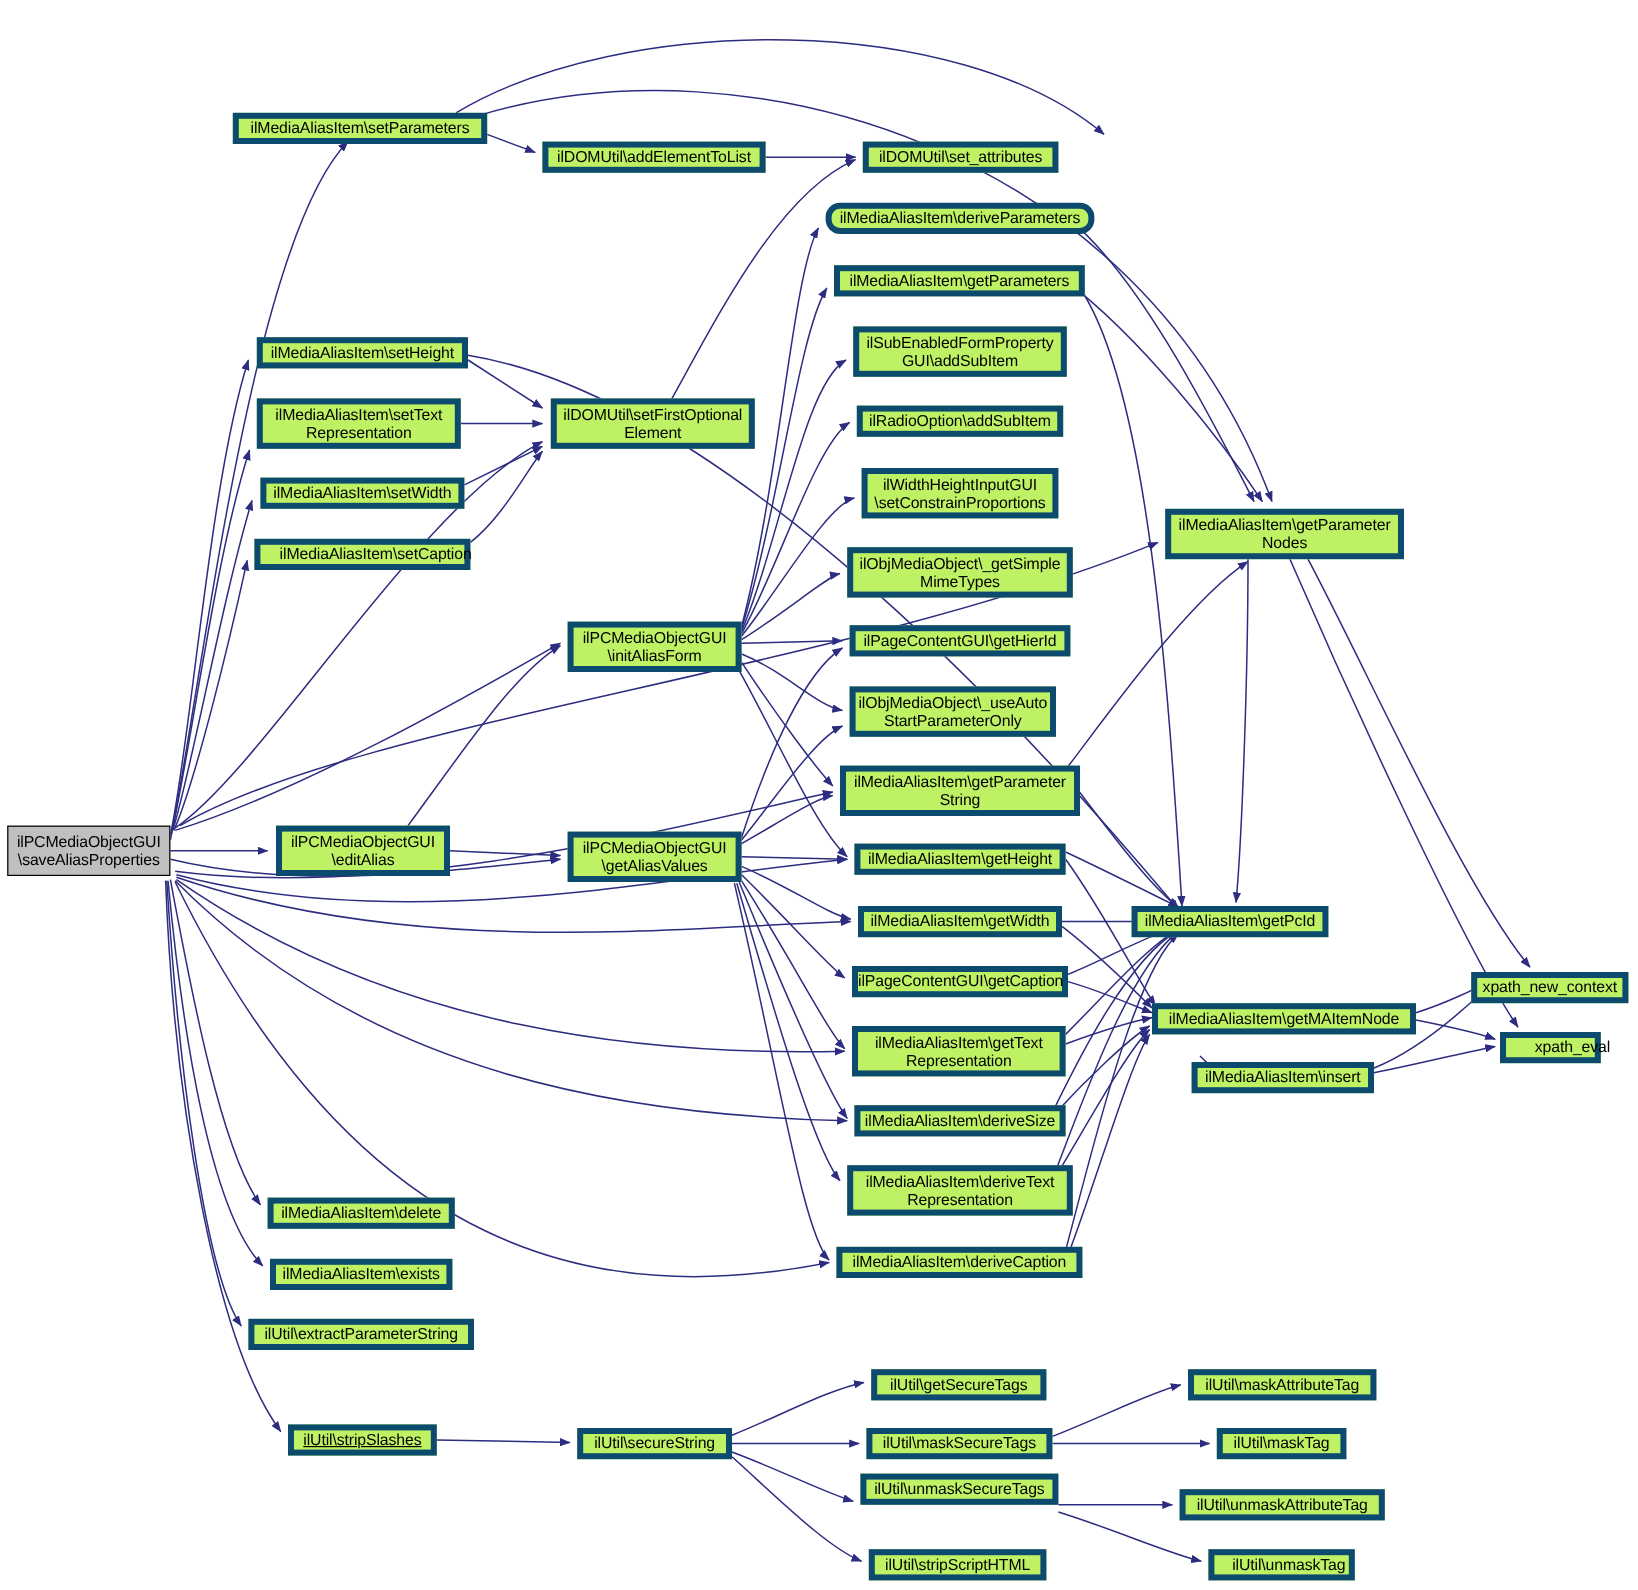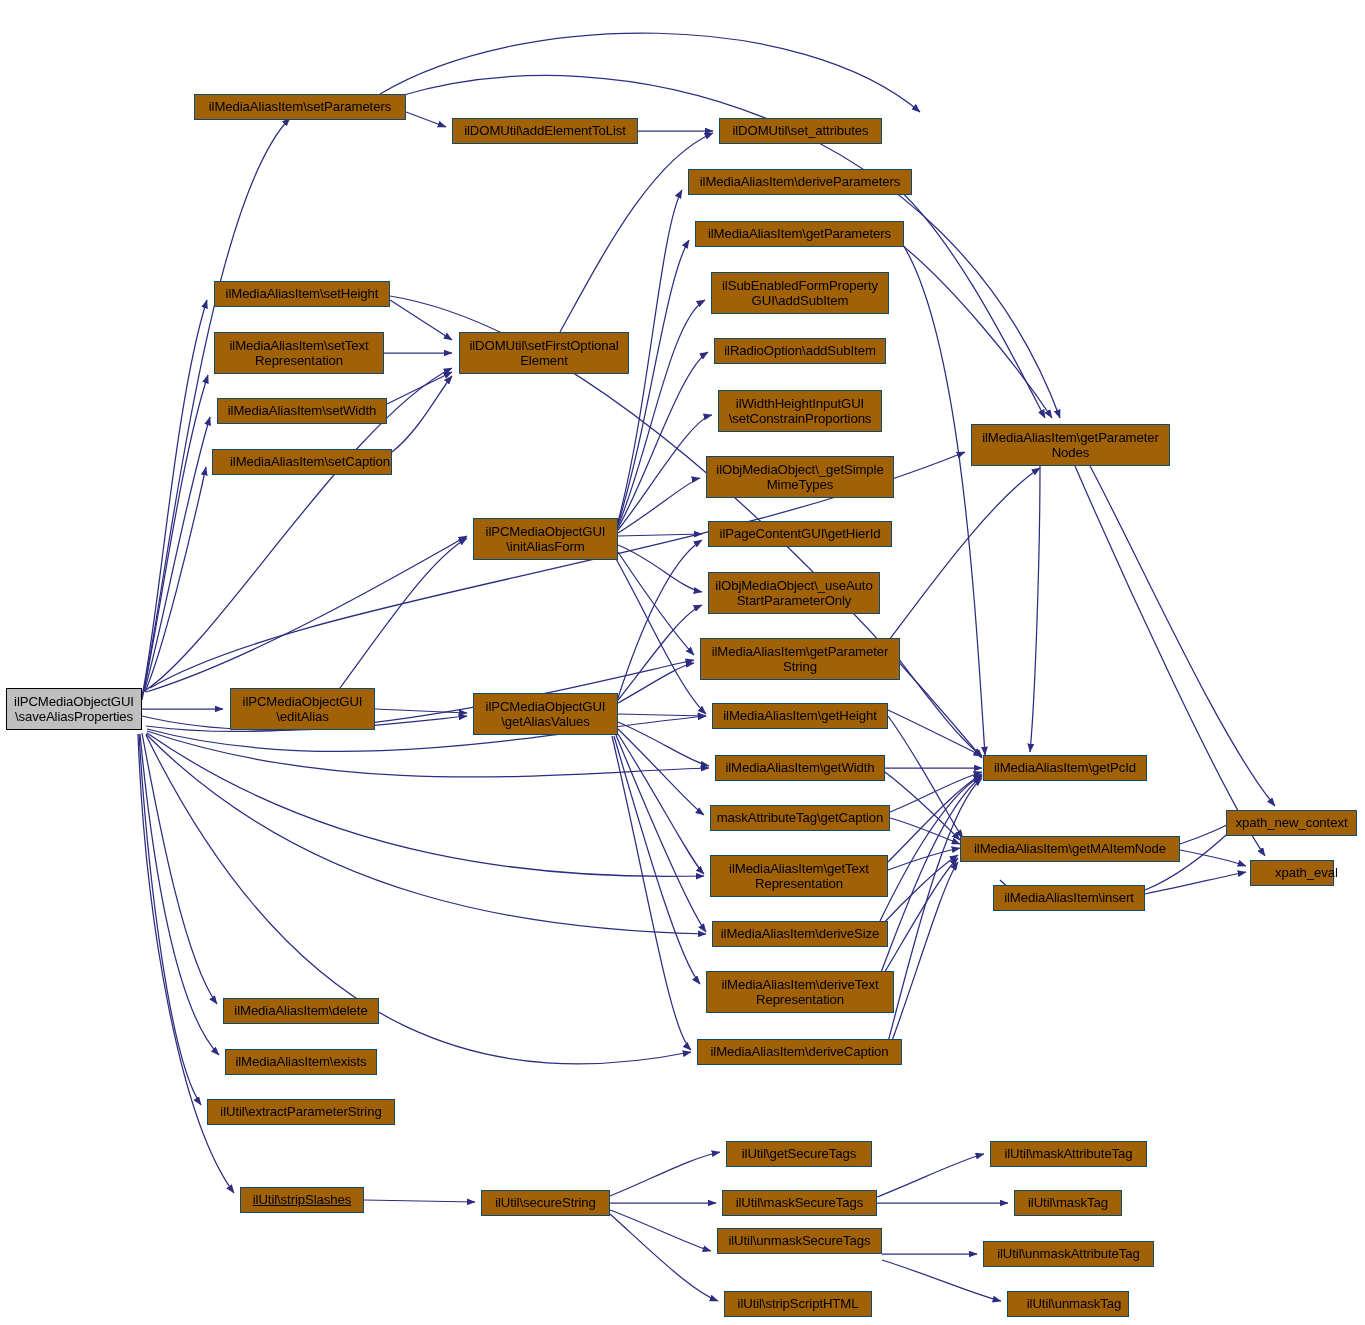--- a/index.html
+++ b/index.html
@@ -8,22 +8,22 @@
     width:1365px;
     height:1325px;
     background:#ffffff;
     font-family:"Liberation Sans", sans-serif;
     overflow:hidden;
   }
   #edges{position:absolute;left:0;top:0;width:1365px;height:1325px;}
   .node{
     position:absolute;
     box-sizing:border-box;
-    border:1px solid #0c4a6e;
-    background:#a16207;
+    border:5px solid #0c4a6e;
+    background:#bef264;
     color:#000000;
     font-size:13.2px;
     line-height:15.5px;
     display:flex;
     align-items:center;
     justify-content:center;
     text-align:center;
     white-space:pre-line;
     letter-spacing:-0.1px;
     z-index:5;
@@ -134,37 +134,37 @@
         <path d="M882,1260 C930,1275 975,1295 1001,1301" marker-end="url(#ah)"></path>
         <path d="M1000,880 C1010,890 1020,898 1030,905" marker-end="url(#ah)"></path>
       </g>
   </svg>
   <div id="node-layer">
       <div class="node hl" style="left: 6px; top: 688px; width: 136px; height: 42px;"><span class="lbl">ilPCMediaObjectGUI
 \saveAliasProperties</span></div>
       <div class="node" style="left: 194px; top: 94px; width: 212px; height: 26px;"><span class="lbl">ilMediaAliasItem\setParameters</span></div>
       <div class="node" style="left: 452px; top: 118px; width: 186px; height: 26px;"><span class="lbl">ilDOMUtil\addElementToList</span></div>
       <div class="node" style="left: 719px; top: 118px; width: 163px; height: 26px;"><span class="lbl">ilDOMUtil\set_attributes</span></div>
-      <div class="node" style="left: 688px; top: 169px; width: 224px; height: 26px;"><span class="lbl">ilMediaAliasItem\deriveParameters</span></div>
+      <div class="node" style="left: 688px; top: 169px; width: 224px; height: 26px; border-radius: 12px;"><span class="lbl">ilMediaAliasItem\deriveParameters</span></div>
       <div class="node" style="left: 695px; top: 221px; width: 209px; height: 26px;"><span class="lbl">ilMediaAliasItem\getParameters</span></div>
       <div class="node" style="left: 711px; top: 272px; width: 178px; height: 42px;"><span class="lbl">ilSubEnabledFormProperty
 GUI\addSubItem</span></div>
       <div class="node" style="left: 714px; top: 338px; width: 172px; height: 26px;"><span class="lbl">ilRadioOption\addSubItem</span></div>
       <div class="node" style="left: 718px; top: 390px; width: 164px; height: 42px;"><span class="lbl">ilWidthHeightInputGUI
 \setConstrainProportions</span></div>
       <div class="node" style="left: 706px; top: 456px; width: 188px; height: 42px;"><span class="lbl">ilObjMediaObject\_getSimple
 MimeTypes</span></div>
       <div class="node" style="left: 708px; top: 521px; width: 184px; height: 26px;"><span class="lbl">ilPageContentGUI\getHierId</span></div>
       <div class="node" style="left: 708px; top: 572px; width: 172px; height: 42px;"><span class="lbl">ilObjMediaObject\_useAuto
 StartParameterOnly</span></div>
       <div class="node" style="left: 700px; top: 638px; width: 200px; height: 42px;"><span class="lbl">ilMediaAliasItem\getParameter
 String</span></div>
       <div class="node" style="left: 712px; top: 703px; width: 176px; height: 26px;"><span class="lbl">ilMediaAliasItem\getHeight</span></div>
       <div class="node" style="left: 715px; top: 755px; width: 170px; height: 26px;"><span class="lbl">ilMediaAliasItem\getWidth</span></div>
-      <div class="node" style="left: 710px; top: 805px; width: 180px; height: 26px;"><span class="lbl">maskAttributeTag\getCaption</span></div>
+      <div class="node" style="left: 710px; top: 805px; width: 180px; height: 26px;"><span class="lbl">ilPageContentGUI\getCaption</span></div>
       <div class="node" style="left: 710px; top: 855px; width: 178px; height: 42px;"><span class="lbl">ilMediaAliasItem\getText
 Representation</span></div>
       <div class="node" style="left: 712px; top: 921px; width: 176px; height: 26px;"><span class="lbl">ilMediaAliasItem\deriveSize</span></div>
       <div class="node" style="left: 706px; top: 971px; width: 188px; height: 42px;"><span class="lbl">ilMediaAliasItem\deriveText
 Representation</span></div>
       <div class="node" style="left: 697px; top: 1039px; width: 205px; height: 26px;"><span class="lbl">ilMediaAliasItem\deriveCaption</span></div>
       <div class="node" style="left: 214px; top: 281px; width: 176px; height: 26px;"><span class="lbl">ilMediaAliasItem\setHeight</span></div>
       <div class="node" style="left: 214px; top: 332px; width: 170px; height: 42px;"><span class="lbl">ilMediaAliasItem\setText
 Representation</span></div>
       <div class="node" style="left: 217px; top: 398px; width: 170px; height: 26px;"><span class="lbl">ilMediaAliasItem\setWidth</span></div>
@@ -172,21 +172,21 @@
       <div class="node" style="left: 459px; top: 332px; width: 170px; height: 42px;"><span class="lbl">ilDOMUtil\setFirstOptional
 Element</span></div>
       <div class="node" style="left: 473px; top: 518px; width: 145px; height: 42px;"><span class="lbl">ilPCMediaObjectGUI
 \initAliasForm</span></div>
       <div class="node" style="left: 230px; top: 688px; width: 145px; height: 42px;"><span class="lbl">ilPCMediaObjectGUI
 \editAlias</span></div>
       <div class="node" style="left: 473px; top: 693px; width: 145px; height: 42px;"><span class="lbl">ilPCMediaObjectGUI
 \getAliasValues</span></div>
       <div class="node" style="left: 971px; top: 424px; width: 199px; height: 42px;"><span class="lbl">ilMediaAliasItem\getParameter
 Nodes</span></div>
-      <div class="node" style="left: 983px; top: 755px; width: 164px; height: 26px; text-align: center;"><span class="lbl">ilMediaAliasItem\getPcId</span></div>
+      <div class="node" style="left: 943px; top: 755px; width: 164px; height: 26px; text-align: center;"><span class="lbl">ilMediaAliasItem\getPcId</span></div>
       <div class="node" style="left: 960px; top: 836px; width: 220px; height: 26px;"><span class="lbl">ilMediaAliasItem\getMAItemNode</span></div>
       <div class="node" style="left: 993px; top: 885px; width: 152px; height: 26px;"><span class="lbl">ilMediaAliasItem\insert</span></div>
       <div class="node" style="left: 1226px; top: 810px; width: 131px; height: 26px;"><span class="lbl">xpath_new_context</span></div>
       <div class="node" style="left: 1250px; top: 860px; width: 84px; height: 26px; padding-left: 24px;"><span class="lbl">xpath_eval</span></div>
       <div class="node" style="left: 223px; top: 998px; width: 156px; height: 26px;"><span class="lbl">ilMediaAliasItem\delete</span></div>
       <div class="node" style="left: 225px; top: 1049px; width: 152px; height: 26px;"><span class="lbl">ilMediaAliasItem\exists</span></div>
       <div class="node" style="left: 207px; top: 1099px; width: 188px; height: 26px;"><span class="lbl">ilUtil\extractParameterString</span></div>
       <div class="node" style="left: 240px; top: 1187px; width: 124px; height: 26px; text-decoration: underline;"><span class="lbl">ilUtil\stripSlashes</span></div>
       <div class="node" style="left: 481px; top: 1190px; width: 129px; height: 26px; justify-content: flex-end;"><span class="lbl">ilUtil\secureString</span></div>
       <div class="node" style="left: 726px; top: 1141px; width: 146px; height: 26px;"><span class="lbl">ilUtil\getSecureTags</span></div>

